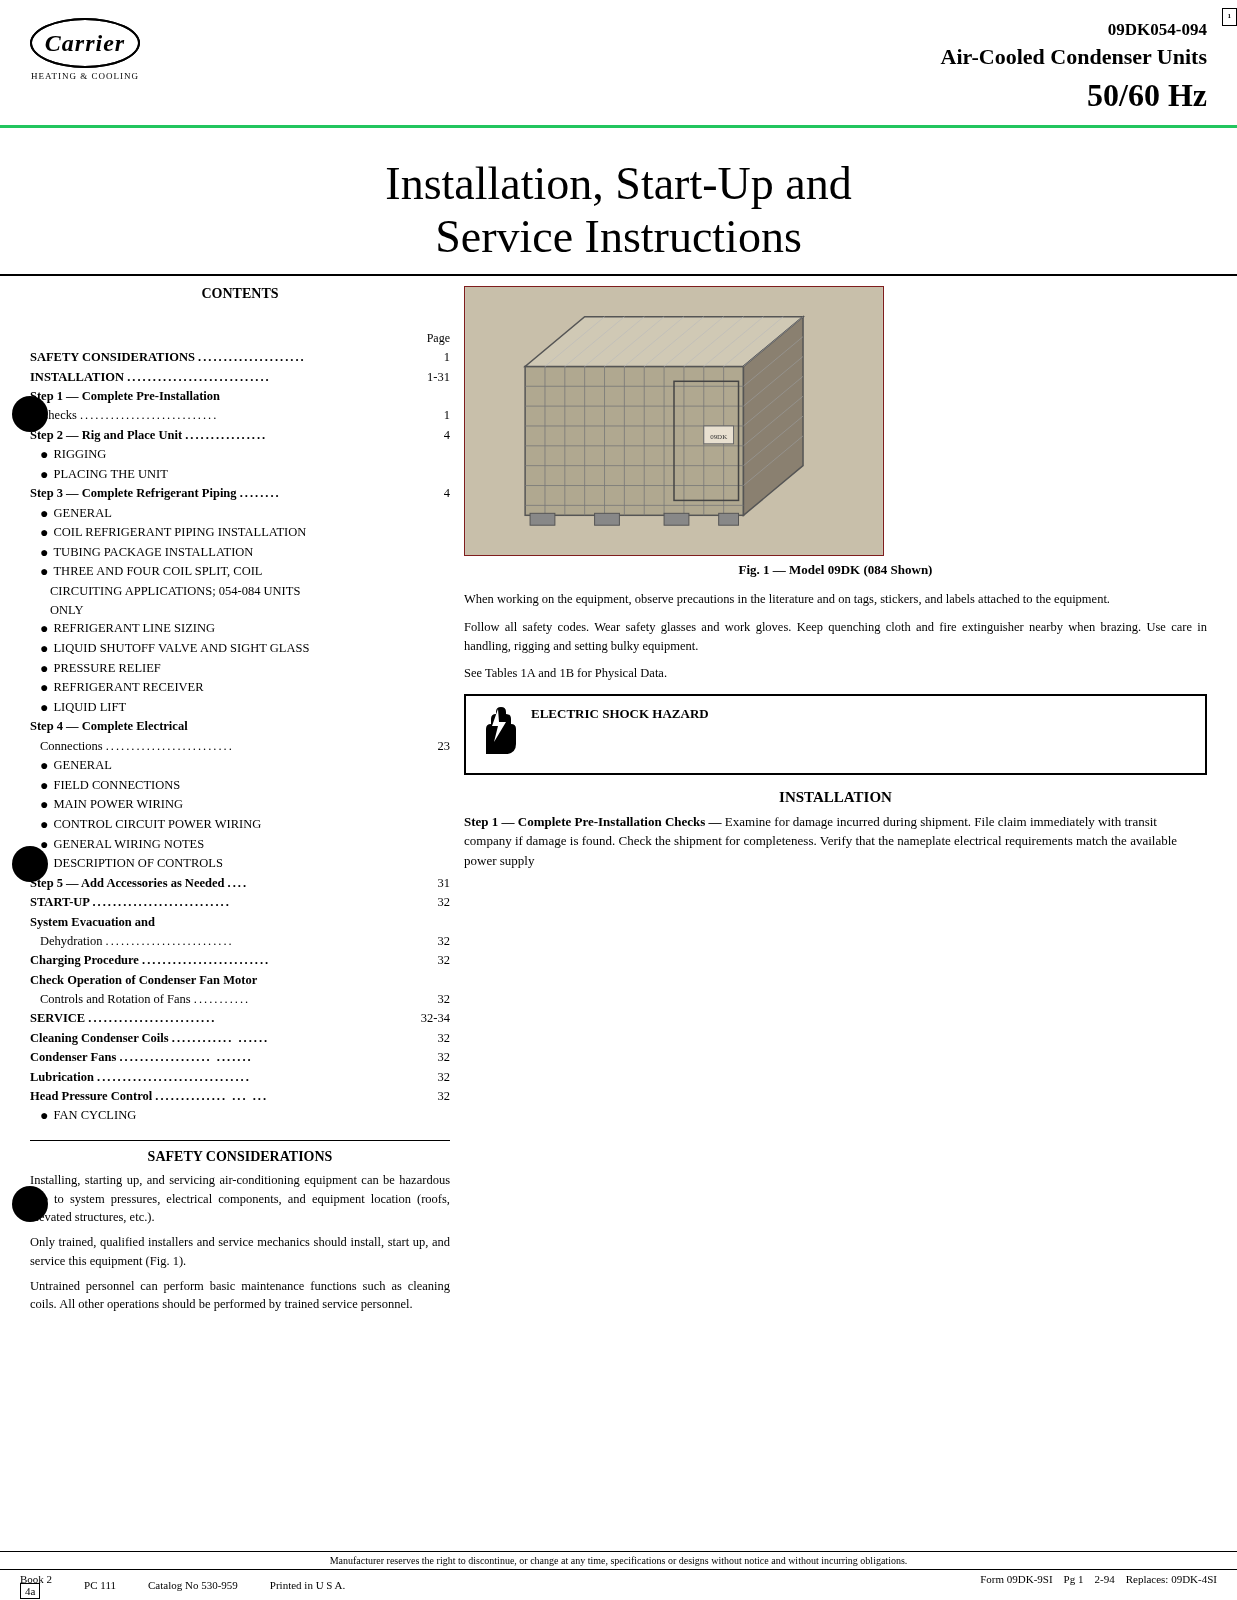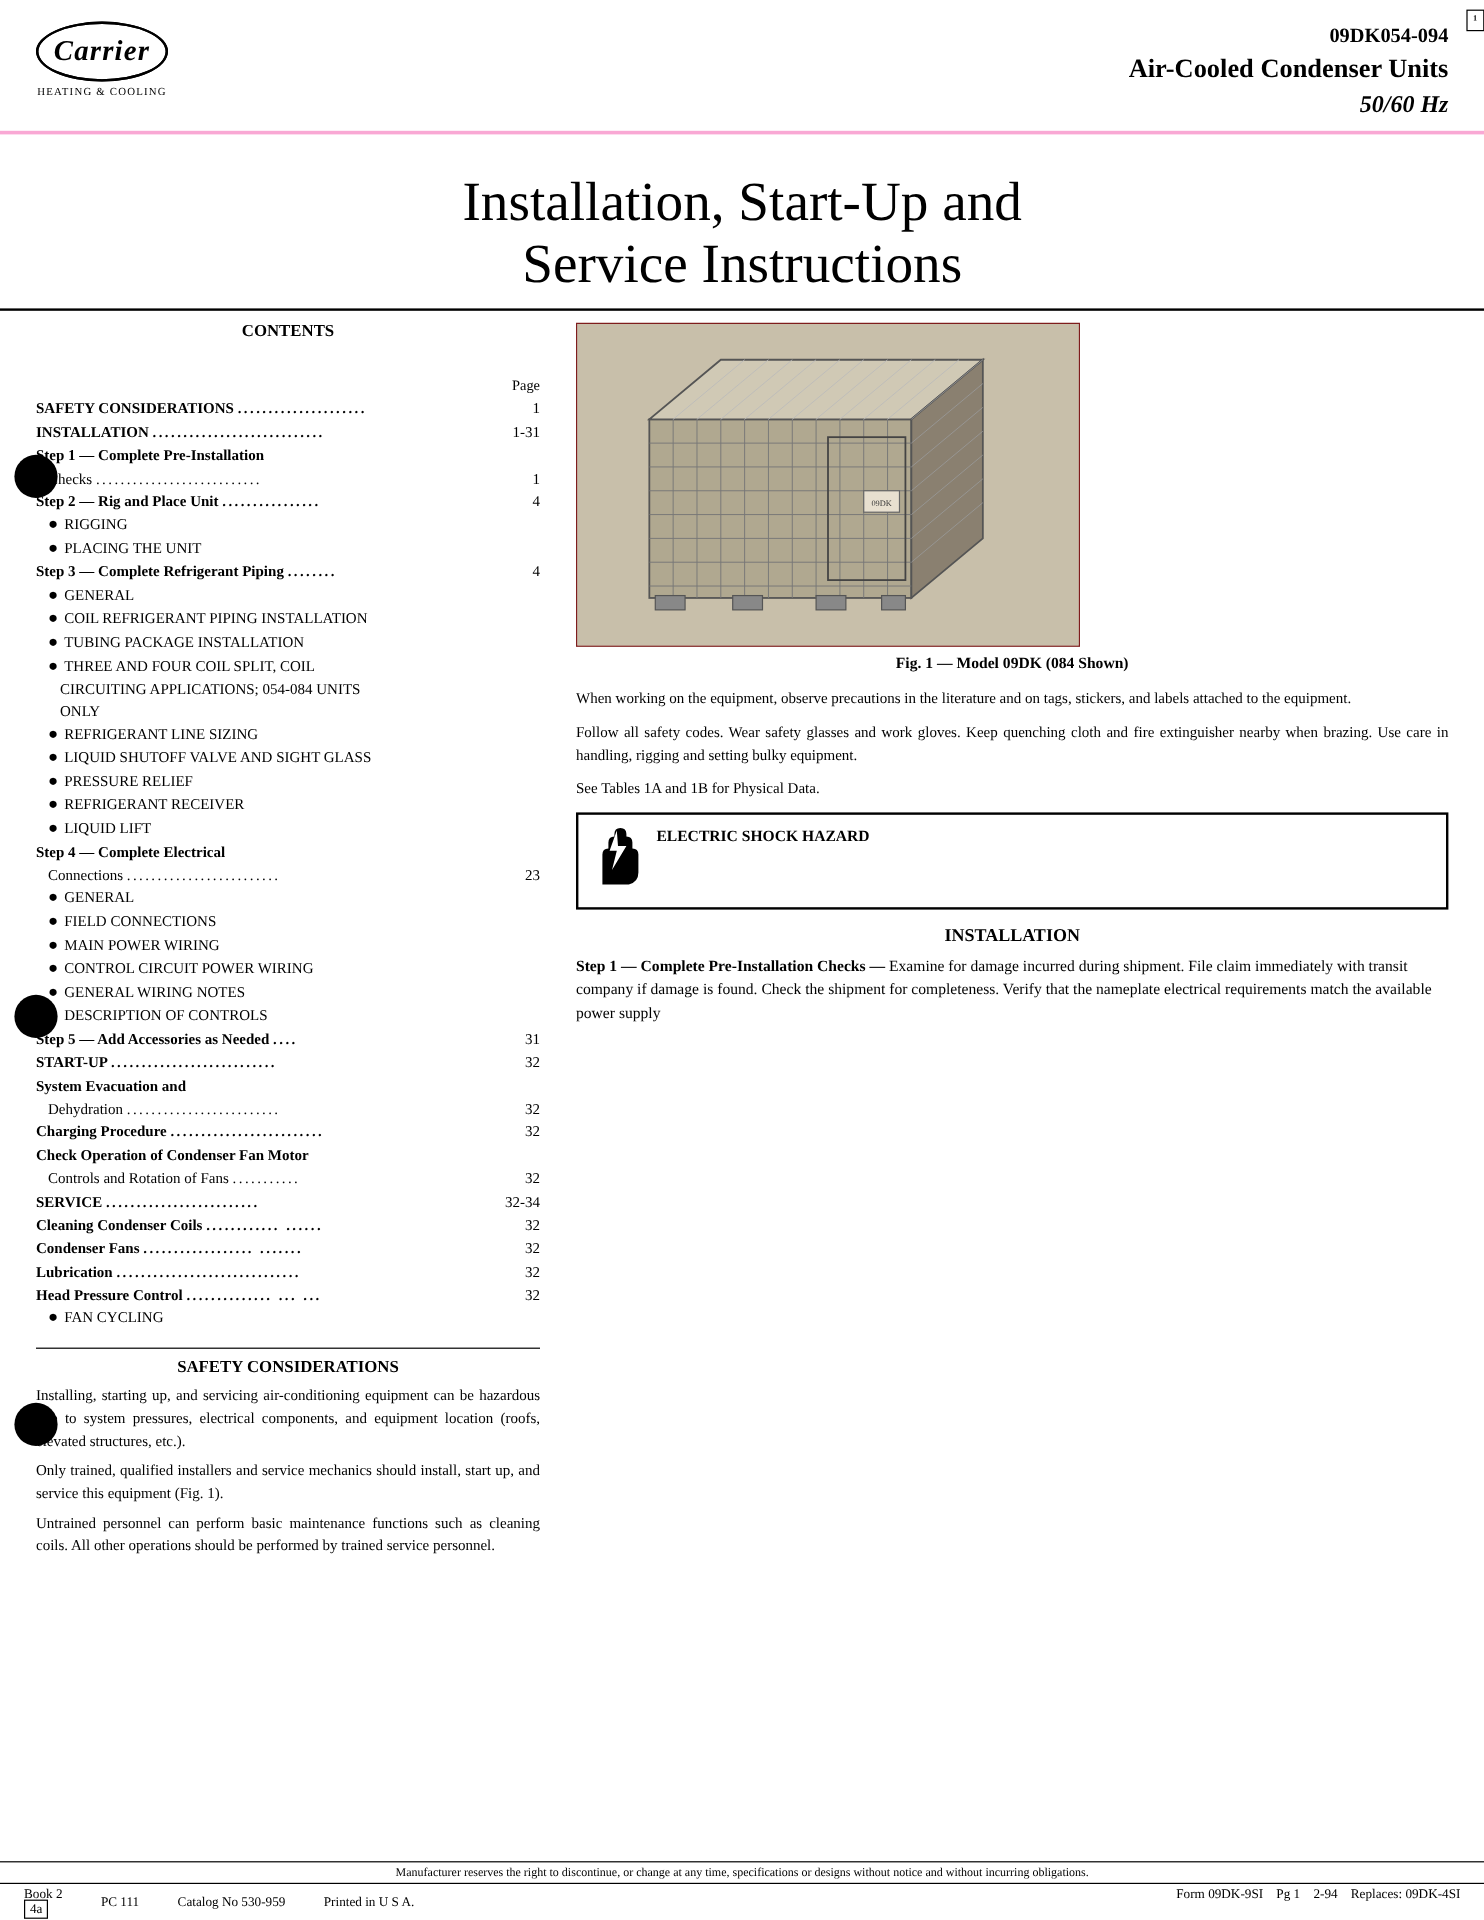--- a/index.html
+++ b/index.html
@@ -21,21 +21,21 @@
       padding: 0;
       position: relative;
     }
 
     
     .header {
       display: flex;
       justify-content: space-between;
       align-items: flex-start;
       padding: 18px 30px 8px 30px;
-      border-bottom: 3px solid #f9a8d4;
+      border-bottom: 3px solid #22c55e;
     }
 
     .logo-area {
       display: flex;
       flex-direction: column;
       align-items: center;
     }
 
     .logo-ellipse {
       width: 110px;
@@ -77,44 +77,43 @@
       font-size: 17px;
       font-weight: bold;
     }
 
     .header-title .unit-name {
       font-size: 22px;
       font-weight: bold;
     }
 
     .header-title .hz {
-      font-size: 20px;
-      font-weight: bold;
-      font-style: italic;
+      font-size: 32px;
+      font-weight: bold;
     }
 
     
     .page-title-section {
       text-align: center;
       padding: 30px 30px 10px 30px;
       border-bottom: 2px solid #000;
       margin-bottom: 0;
     }
 
     .page-title-section h1 {
       font-size: 46px;
       font-weight: normal;
       line-height: 1.15;
     }
 
     
     .main-content {
       display: flex;
       padding: 0 30px;
-      gap: 20px;
+      gap: 4px;
     }
 
     .left-col {
       width: 430px;
       flex-shrink: 0;
       padding-top: 10px;
       padding-right: 10px;
     }
 
     .right-col {

